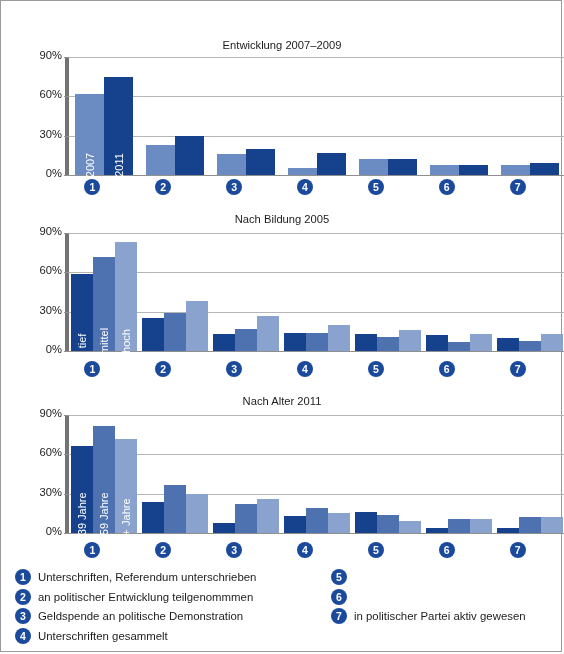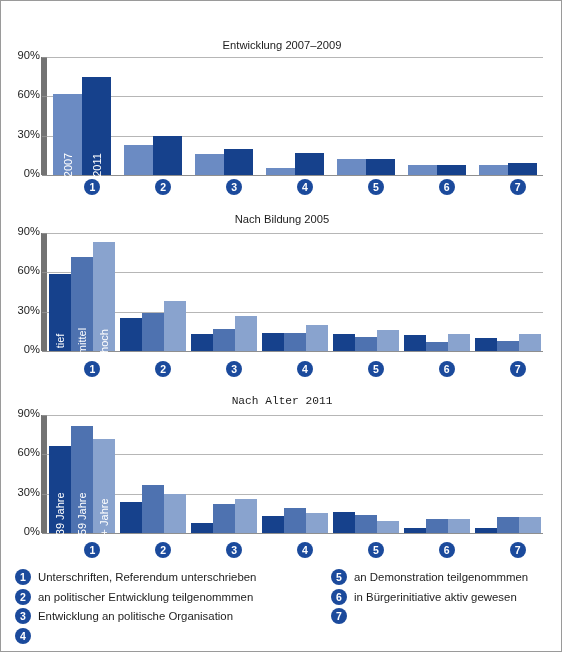--- a/index.html
+++ b/index.html
@@ -5,21 +5,21 @@
   html,body{margin:0;padding:0;background:#ffffff;}
   body{width:564px;height:654px;font-family:"Liberation Sans",sans-serif;color:#1a1a1a;overflow:hidden;}
   .page{position:relative;width:562px;height:652px;border:1px solid #9a9a9a;box-sizing:border-box;background:#fff;}
 
   .question{position:absolute;left:0;top:8px;width:562px;text-align:center;font-size:12.3px;color:#1c1c1c;letter-spacing:-0.1px;}
 
   .panel{position:absolute;left:0;width:562px;}
   .panel-title{position:absolute;left:0;width:562px;text-align:center;font-size:11.2px;color:#1c1c1c;}
 
   
-  .plot{position:absolute;left:40px;width:496px;border-left:6px solid #737373;box-sizing:border-box;}
+  .plot{position:absolute;left:64px;width:496px;border-left:4px solid #737373;box-sizing:border-box;}
   .gridline{position:absolute;left:0;width:496px;height:1px;background:#b6b6b6;}
   .gridline.base{background:#8f8f8f;}
   .ytick{position:absolute;right:100%;margin-right:7px;font-size:11.2px;color:#1c1c1c;white-space:nowrap;transform:translateY(-8px);}
   .ytickdash{position:absolute;left:-5px;width:5px;height:1px;background:#8f8f8f;}
 
   .groups{position:absolute;left:0;top:0;width:496px;height:100%;display:flex;}
   .group{flex:1 1 0;position:relative;height:100%;}
   .bars{position:absolute;left:0;bottom:0;width:100%;height:100%;display:flex;align-items:flex-end;justify-content:center;gap:0px;}
   .bar{position:relative;}
   .bar span.vlabel{position:absolute;left:50%;bottom:4px;transform:translateX(-50%) rotate(-90deg);transform-origin:center;white-space:nowrap;color:#ffffff;font-size:11px;letter-spacing:0px;}
@@ -224,21 +224,21 @@
           </div>
           <div class="cell">
             <div class="circ" style="background: rgb(27, 74, 156);">6</div>
           </div>
           <div class="cell">
             <div class="circ" style="background: rgb(27, 74, 156);">7</div>
           </div>
         </div>
       </div>
       <div class="panel">
-        <div class="panel-title" style="top: 394px; font-family: Liberation Mono, monospace;">Nach Alter 2011</div>
+        <div class="panel-title" style="top: 394px;">Nach Alter 2011</div>
         <div class="plot" style="top: 414px; height: 118px;">
           <div class="gridline" style="top: 0px;"></div>
           <div class="ytickdash" style="top: 0px;"></div>
           <div class="ytick" style="top: 0px;">90%</div>
           <div class="gridline" style="top: 39.3333px;"></div>
           <div class="ytickdash" style="top: 39.3333px;"></div>
           <div class="ytick" style="top: 39.3333px;">60%</div>
           <div class="gridline" style="top: 78.6667px;"></div>
           <div class="ytickdash" style="top: 78.6667px;"></div>
           <div class="ytick" style="top: 78.6667px;">30%</div>
@@ -334,34 +334,34 @@
         <div class="legrow">
           <div class="circ" style="background: rgb(27, 74, 156);">1</div>
           <div class="txt">Unterschriften, Referendum unterschrieben</div>
         </div>
         <div class="legrow">
           <div class="circ" style="background: rgb(27, 74, 156);">2</div>
           <div class="txt">an politischer Entwicklung teilgenommmen</div>
         </div>
         <div class="legrow">
           <div class="circ" style="background: rgb(27, 74, 156);">3</div>
-          <div class="txt">Entwicklung an politische Organisation</div>
+          <div class="txt">Geldspende an politische Demonstration</div>
         </div>
         <div class="legrow">
           <div class="circ" style="background: rgb(27, 74, 156);">4</div>
+          <div class="txt">Unterschriften gesammelt</div>
         </div>
       </div>
     <div class="legcol right" id="leg-right">
         <div class="legrow">
           <div class="circ" style="background: rgb(27, 74, 156);">5</div>
-          <div class="txt">an Demonstration teilgenommmen</div>
         </div>
         <div class="legrow">
           <div class="circ" style="background: rgb(27, 74, 156);">6</div>
-          <div class="txt">in Bürgerinitiative aktiv gewesen</div>
         </div>
         <div class="legrow">
           <div class="circ" style="background: rgb(27, 74, 156);">7</div>
+          <div class="txt">in politischer Partei aktiv gewesen</div>
         </div>
       </div>
   </div>
 
 </div>
 
 </body></html>

